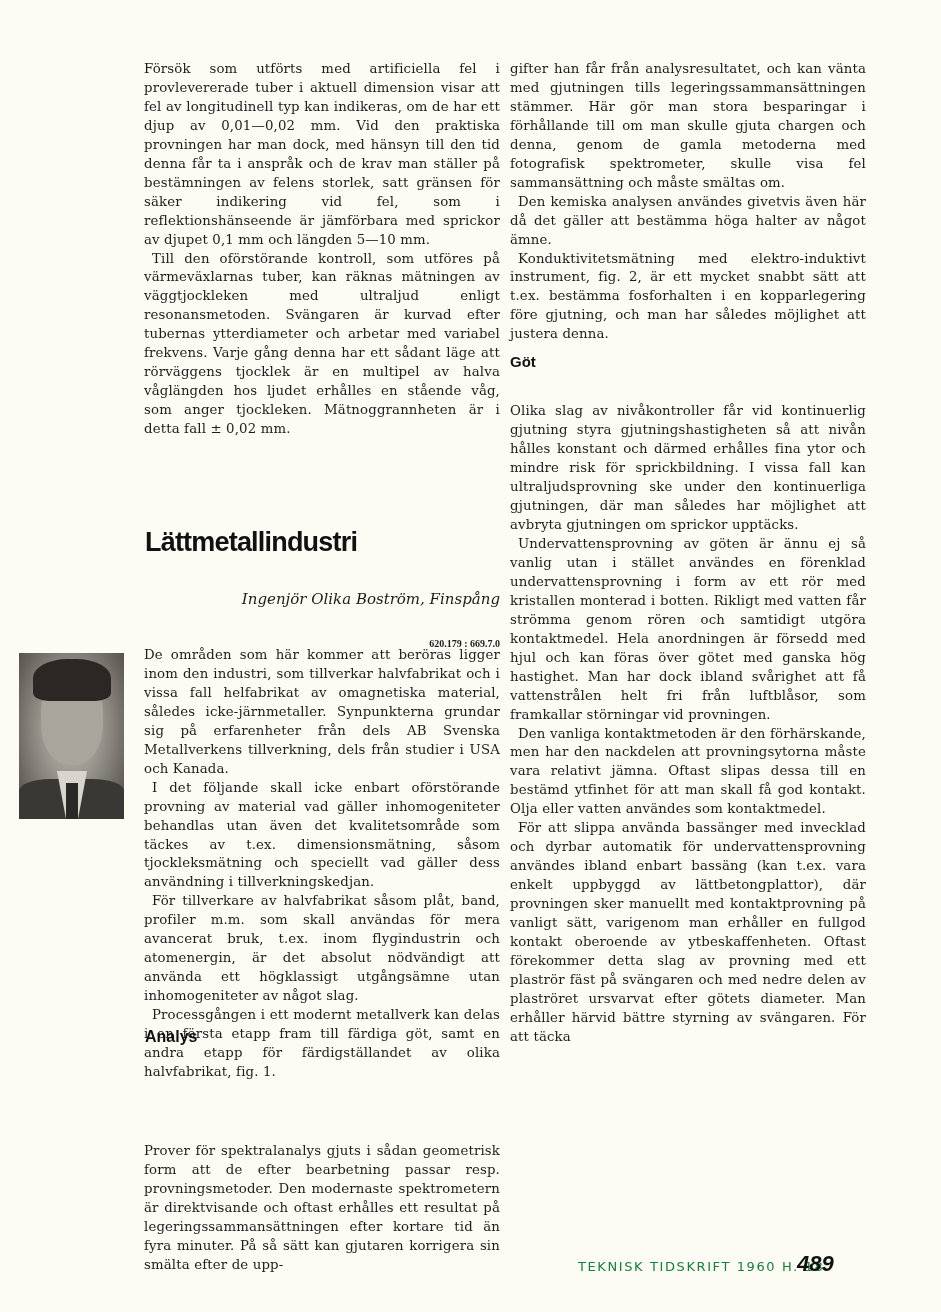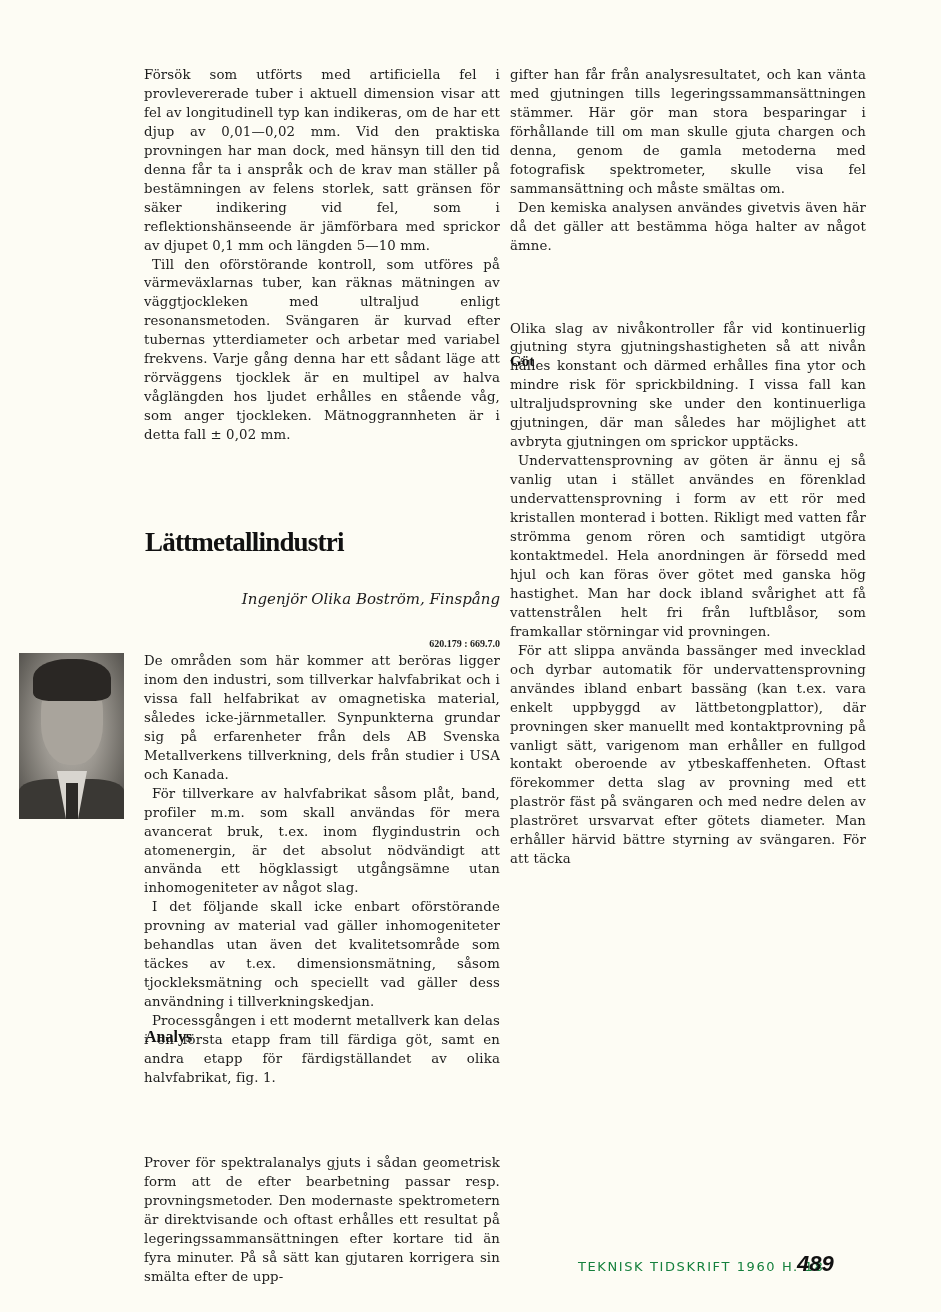--- a/index.html
+++ b/index.html
@@ -12,27 +12,27 @@
   }
   .col {
     position: absolute;
     width: 356px;
     font-size: 13.3px;
     line-height: 18.95px;
     text-align: justify;
     letter-spacing: 0.15px;
   }
   .col p { margin: 0; text-indent: 8px; }
-  .col p.noindent { text-indent: 0; margin-top: 6px; }
+  .col p.noindent { text-indent: 0; }
   #col-left-top { left: 144px; top: 60px; }
   #col-left-bottom { left: 144px; top: 646px; }
   #col-right { left: 510px; top: 60px; }
   .section-title {
     position: absolute;
-    font-family: Liberation Serif, serif;
+    font-family: Liberation Sans, sans-serif;
     font-weight: bold;
     color: #111;
     text-align: right;
   }
   #main-title { left: 145px; top: 527px; font-size: 27px; letter-spacing: -0.8px; }
   #head-analys { left: 145px; top: 1028px; font-size: 16px; }
   #head-got { left: 510px; top: 353px; font-size: 15px; }
   #byline {
     position: absolute; left: 200px; top: 590px; width: 300px;
     text-align: right; font-style: italic; font-size: 15px;
@@ -93,34 +93,36 @@
 <div id="photo">
   <div class="jacket"></div>
   <div class="collar"></div>
   <div class="tie"></div>
   <div class="face"></div>
   <div class="hair"></div>
 </div>
 
 <div id="col-left-bottom" class="col">
   <p class="noindent">De områden som här kommer att beröras ligger inom den industri, som tillverkar halvfabrikat och i vissa fall helfabrikat av omagnetiska material, således icke-järnmetaller. Synpunkterna grundar sig på erfarenheter från dels AB Svenska Metallverkens tillverkning, dels från studier i USA och Kanada.</p>
+  <p>I det följande skall icke enbart oförstörande provning av material vad gäller inhomogeniteter behandlas utan även det kvalitetsområde som täckes av t.ex. dimensionsmätning, såsom tjockleksmätning och speciellt vad gäller dess användning i tillverkningskedjan.</p>
   <p>För tillverkare av halvfabrikat såsom plåt, band, profiler m.m. som skall användas för mera avancerat bruk, t.ex. inom flygindustrin och atomenergin, är det absolut nödvändigt att använda ett högklassigt utgångsämne utan inhomogeniteter av något slag.</p>
-  <p>I det följande skall icke enbart oförstörande provning av material vad gäller inhomogeniteter behandlas utan även det kvalitetsområde som täckes av t.ex. dimensionsmätning, såsom tjockleksmätning och speciellt vad gäller dess användning i tillverkningskedjan.</p>
   <p>Processgången i ett modernt metallverk kan delas i en första etapp fram till färdiga göt, samt en andra etapp för färdigställandet av olika halvfabrikat, fig. 1.</p>
   <div style="height:60px"></div>
   <p class="noindent">Prover för spektralanalys gjuts i sådan geometrisk form att de efter bearbetning passar resp. provningsmetoder. Den modernaste spektrometern är direktvisande och oftast erhålles ett resultat på legeringssammansättningen efter kortare tid än fyra minuter. På så sätt kan gjutaren korrigera sin smälta efter de upp-</p>
 </div>
 
 <div id="head-analys" class="section-title">Analys</div>
 
 <div id="col-right" class="col">
   <p class="noindent">gifter han får från analysresultatet, och kan vänta med gjutningen tills legeringssammansättningen stämmer. Här gör man stora besparingar i förhållande till om man skulle gjuta chargen och denna, genom de gamla metoderna med fotografisk spektrometer, skulle visa fel sammansättning och måste smältas om.</p>
   <p>Den kemiska analysen användes givetvis även här då det gäller att bestämma höga halter av något ämne.</p>
+  <p>Konduktivitetsmätning med elektro-induktivt instrument, fig. 2, är ett mycket snabbt sätt att t.ex. bestämma fosforhalten i en kopparlegering före gjutning, och man har således möjlighet att justera denna.</p>
   <div style="height:58px"></div>
   <p class="noindent">Olika slag av nivåkontroller får vid kontinuerlig gjutning styra gjutningshastigheten så att nivån hålles konstant och därmed erhålles fina ytor och mindre risk för sprickbildning. I vissa fall kan ultraljudsprovning ske under den kontinuerliga gjutningen, där man således har möjlighet att avbryta gjutningen om sprickor upptäcks.</p>
   <p>Undervattensprovning av göten är ännu ej så vanlig utan i stället användes en förenklad undervattensprovning i form av ett rör med kristallen monterad i botten. Rikligt med vatten får strömma genom rören och samtidigt utgöra kontaktmedel. Hela anordningen är försedd med hjul och kan föras över götet med ganska hög hastighet. Man har dock ibland svårighet att få vattenstrålen helt fri från luftblåsor, som framkallar störningar vid provningen.</p>
+  <p>Den vanliga kontaktmetoden är den förhärskande, men har den nackdelen att provningsytorna måste vara relativt jämna. Oftast slipas dessa till en bestämd ytfinhet för att man skall få god kontakt. Olja eller vatten användes som kontaktmedel.</p>
   <p>För att slippa använda bassänger med invecklad och dyrbar automatik för undervattensprovning användes ibland enbart bassäng (kan t.ex. vara enkelt uppbyggd av lättbetongplattor), där provningen sker manuellt med kontaktprovning på vanligt sätt, varigenom man erhåller en fullgod kontakt oberoende av ytbeskaffenheten. Oftast förekommer detta slag av provning med ett plaströr fäst på svängaren och med nedre delen av plaströret ursvarvat efter götets diameter. Man erhåller härvid bättre styrning av svängaren. För att täcka</p>
 </div>
 
 <div id="head-got" class="section-title">Göt</div>
 
 <div id="footer">TEKNISK TIDSKRIFT 1960 H. 18</div>
 <div id="page-num">489</div>
 
 </body></html>

